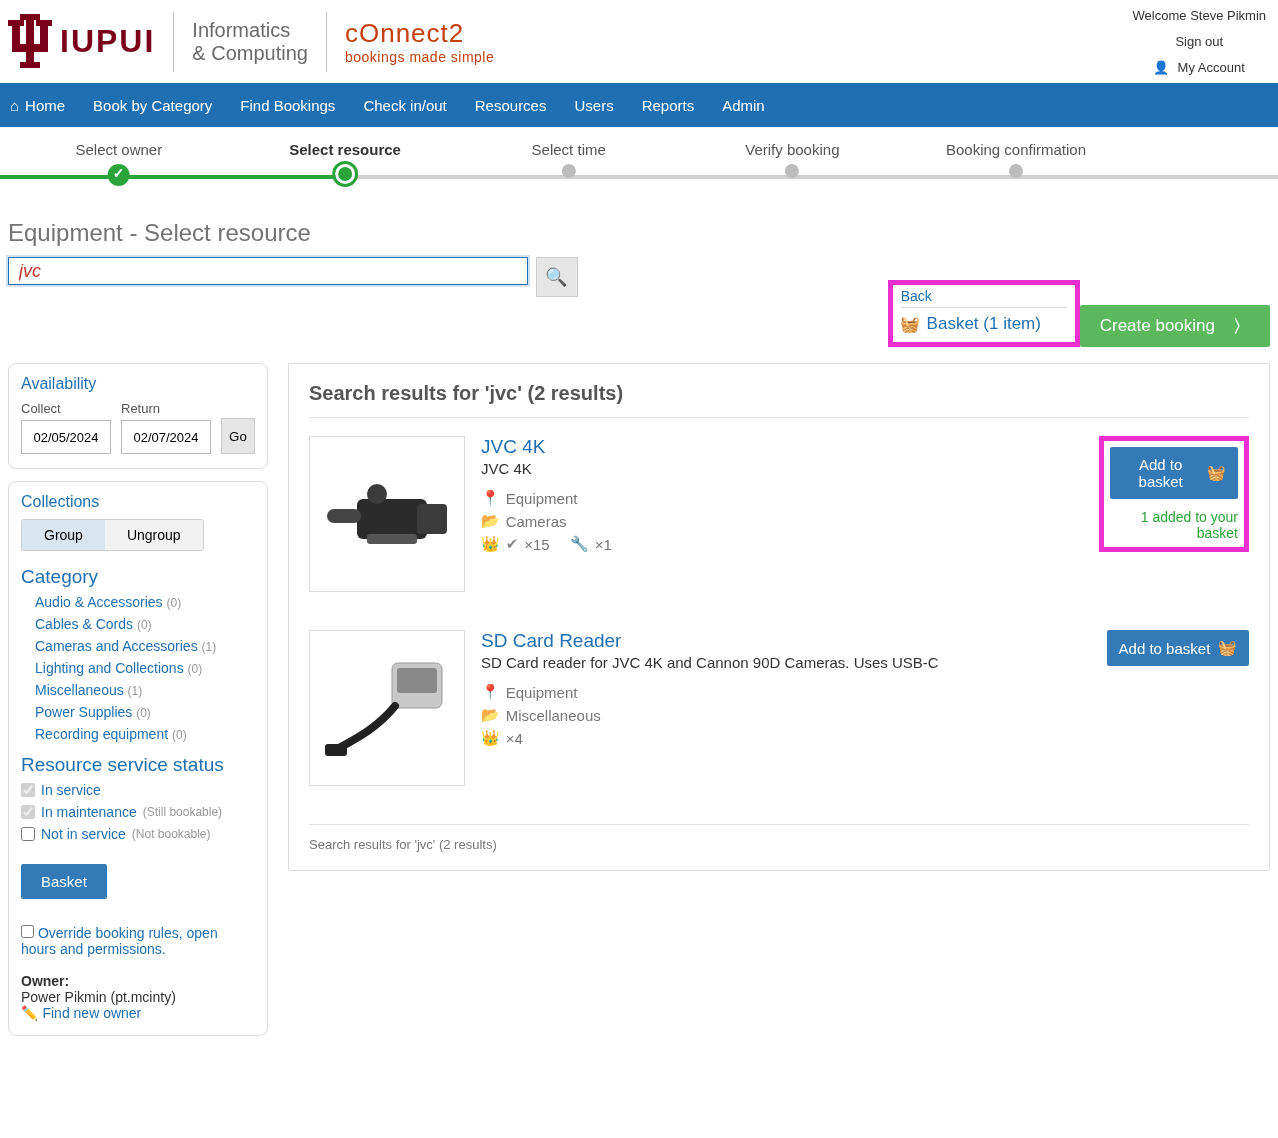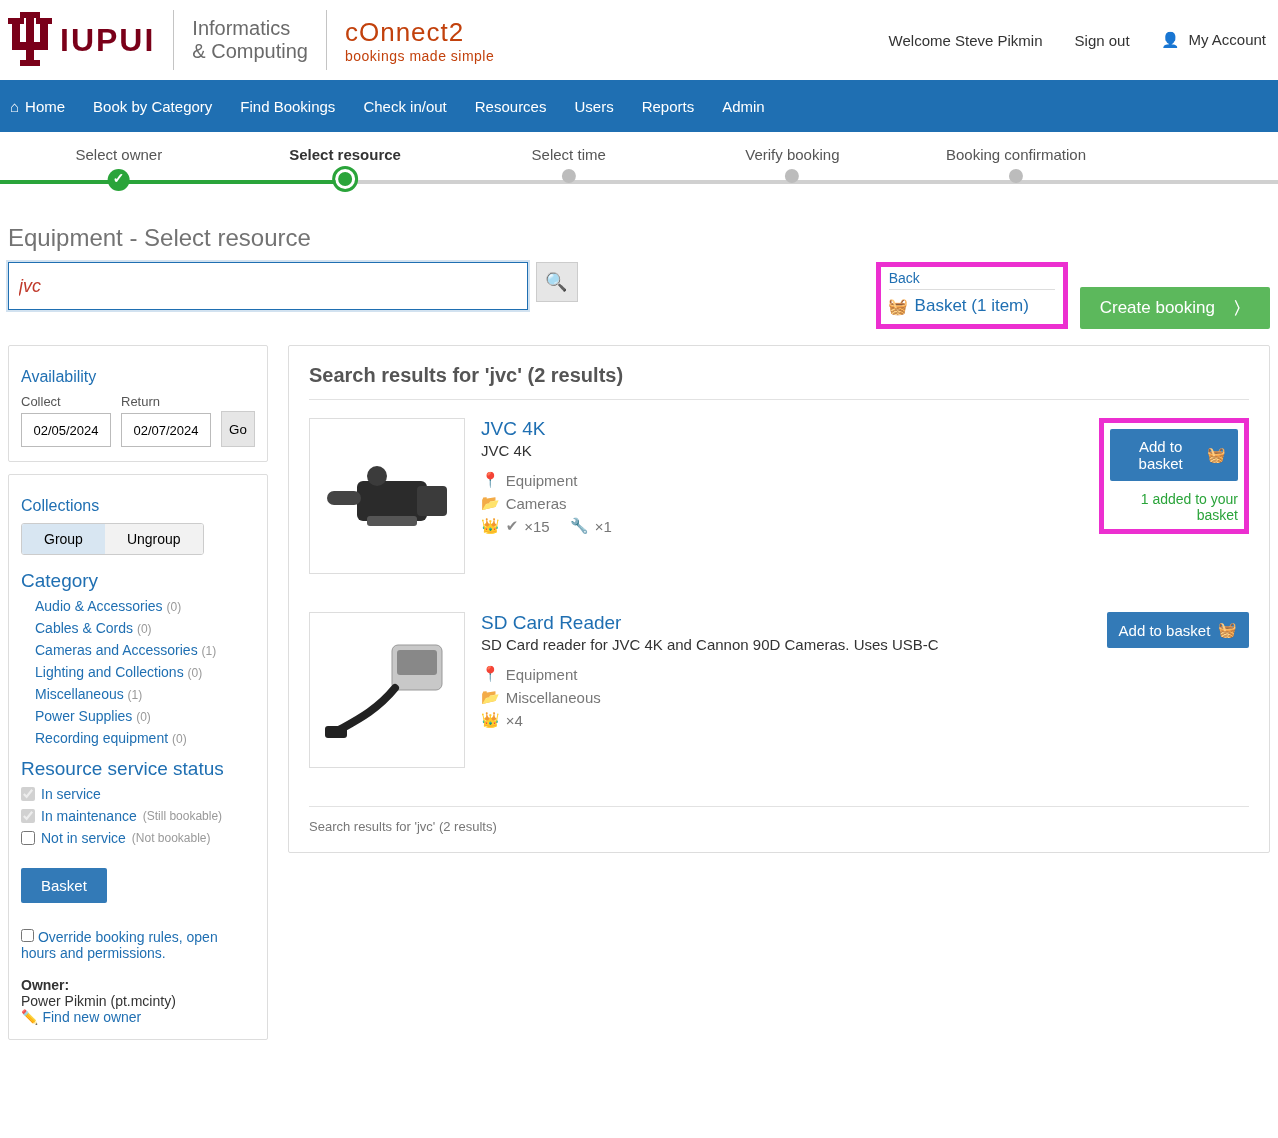--- a/index.html
+++ b/index.html
@@ -9,62 +9,62 @@
   
   .top-header { display: flex; align-items: center; padding: 8px 12px 8px 6px; }
   .logo-block { display: flex; align-items: center; }
   .iupui-logo { display: flex; align-items: center; color: #7a0019; font-weight: 800; letter-spacing: 2px; font-size: 32px; }
   .iupui-logo svg { margin-right: 6px; }
   .vsep { width: 1px; height: 60px; background: #c4c4c4; margin: 0 18px; }
   .sub-brand { color: #6a6a6a; font-size: 20px; line-height: 1.15; }
   .connect2 { color: #c2410c; }
   .connect2 .c2-top { font-size: 26px; letter-spacing: 1px; }
   .connect2 .c2-sub { font-size: 14px; letter-spacing: 0.5px; }
-  .top-right { margin-left: auto; display: flex; gap: 32px; align-items: center; font-size: 15px; color:#333; }
+  .top-right { margin-left: auto; display: flex; gap: 11px; align-items: center; font-size: 13px; color:#333;flex-direction:column; }
   .top-right .welcome { color:#333; }
   .top-right a { color:#333; }
   .top-right .icon { color:#1f6fb2; margin-right:4px; }
 
   
-  .navbar { background:#1f6fb2; color:#fff; display:flex; align-items:center; height:52px; padding:4px 10px; gap:28px; font-size:15px; }
+  .navbar { background:#1f6fb2; color:#fff; display:flex; align-items:center; height:44px; padding:4px 10px; gap:28px; font-size:15px; }
   .navbar a { color:#fff; cursor:pointer; }
   .navbar .home::before { content:"⌂"; margin-right:6px; }
 
   
   .wizard { position:relative; height:60px; margin:14px 0 0 0; }
   .wizard .track { position:absolute; top:34px; left:0; right:0; height:4px; background:#d0d0d0; }
   .wizard .track-done { position:absolute; top:34px; left:0; height:4px; background:#2aa43a; }
   .wizard .step { position:absolute; top:0; text-align:center; transform:translateX(-50%); }
   .wizard .step .label { font-size:15px; color:#555; white-space:nowrap; margin-bottom:6px; }
   .wizard .step.active .label { font-weight:700; color:#333; }
   .wizard .step .dot { width:14px; height:14px; border-radius:50%; background:#bcbcbc; margin:4px auto 0; }
   .wizard .step.done .dot { background:#2aa43a; width:22px; height:22px; position:relative; margin-top:0; }
   .wizard .step.done .dot::after { content:"✓"; color:#fff; position:absolute; left:5px; top:1px; font-size:14px; font-weight:700; }
   .wizard .step.active .dot { background:#2aa43a; width:20px; height:20px; border:3px solid #fff; outline:3px solid #2aa43a; margin-top:0; }
 
   
   h1.page-title { font-size:24px; font-weight:400; color:#737373; margin:18px 0 10px 8px; }
 
   
   .search-row { display:flex; align-items:flex-start; padding:0 8px; gap:8px; }
-  .search-input { flex:0 0 520px; height:48px; border:1px solid #1f6fb2; box-shadow:0 0 0 2px rgba(31,111,178,.2); padding:0 10px; font-size:18px; font-style:italic; color:#c0392b; }
+  .search-input { flex:0 0 520px; height:28px; border:1px solid #1f6fb2; box-shadow:0 0 0 2px rgba(31,111,178,.2); padding:0 10px; font-size:18px; font-style:italic; color:#c0392b; }
   .search-btn { width:42px; height:40px; background:#e6e6e6; border:1px solid #ccc; cursor:pointer; font-size:18px; color:#555; }
-  .right-actions { margin-left:auto; display:flex; gap:12px; align-items:flex-end; }
+  .right-actions { margin-left:auto; display:flex; gap:0; align-items:flex-end;margin-top:23px; }
   .basket-box { border:5px solid #ec2fd0; padding:3px 8px 8px 8px; width:192px; }
   .basket-box .back { color:#1f6fb2; font-size:14px; }
   .basket-box hr { border:none; border-top:1px solid #ddd; margin:3px 0 6px; }
   .basket-link { color:#1f6fb2; font-size:17px; display:flex; align-items:center; gap:6px; cursor:pointer; }
   .basket-icon { color:#2aa43a; font-size:16px; }
   .create-booking { background:#5cb85c; color:#fff; height:42px; padding:0 20px; border:none; font-size:17px; display:flex; align-items:center; gap:18px; cursor:pointer; border-radius:2px; }
   .create-booking .chev { font-weight:700; }
 
   
   .layout { display:flex; gap:20px; padding:16px 8px 30px 8px; align-items:flex-start; }
   .sidebar { width:260px; }
-  .panel { border:1px solid #ddd; border-radius:2px; padding:22px 12px 14px; margin-bottom:12px; }
+  .panel { border:1px solid #ddd; border-radius:8px; padding:11px 12px 14px; margin-bottom:12px; }
   .panel h3 { color:#1f6fb2; font-weight:400; font-size:16px; margin-bottom:8px; }
   .panel .subhead { color:#1f6fb2; font-weight:400; font-size:19px; margin:12px 0 6px; }
   .date-row { display:flex; gap:10px; align-items:flex-end; }
   .date-row label { font-size:13px; color:#555; display:block; margin-bottom:4px; }
   .date-row input { width:90px; height:34px; border:1px solid #bbb; text-align:center; font-size:13px; }
   .go-btn { height:36px; width:42px; background:#e6e6e6; border:1px solid #ccc; cursor:pointer; }
   .btn-toggle { display:inline-block; border:1px solid #ccc; border-radius:3px; overflow:hidden; }
   .btn-toggle button { border:none; padding:7px 22px; font-size:14px; cursor:pointer; background:#f2f2f2; }
   .btn-toggle button.active { background:#d8e6f2; }
   .cat-list { list-style:none; padding-left:14px; }

